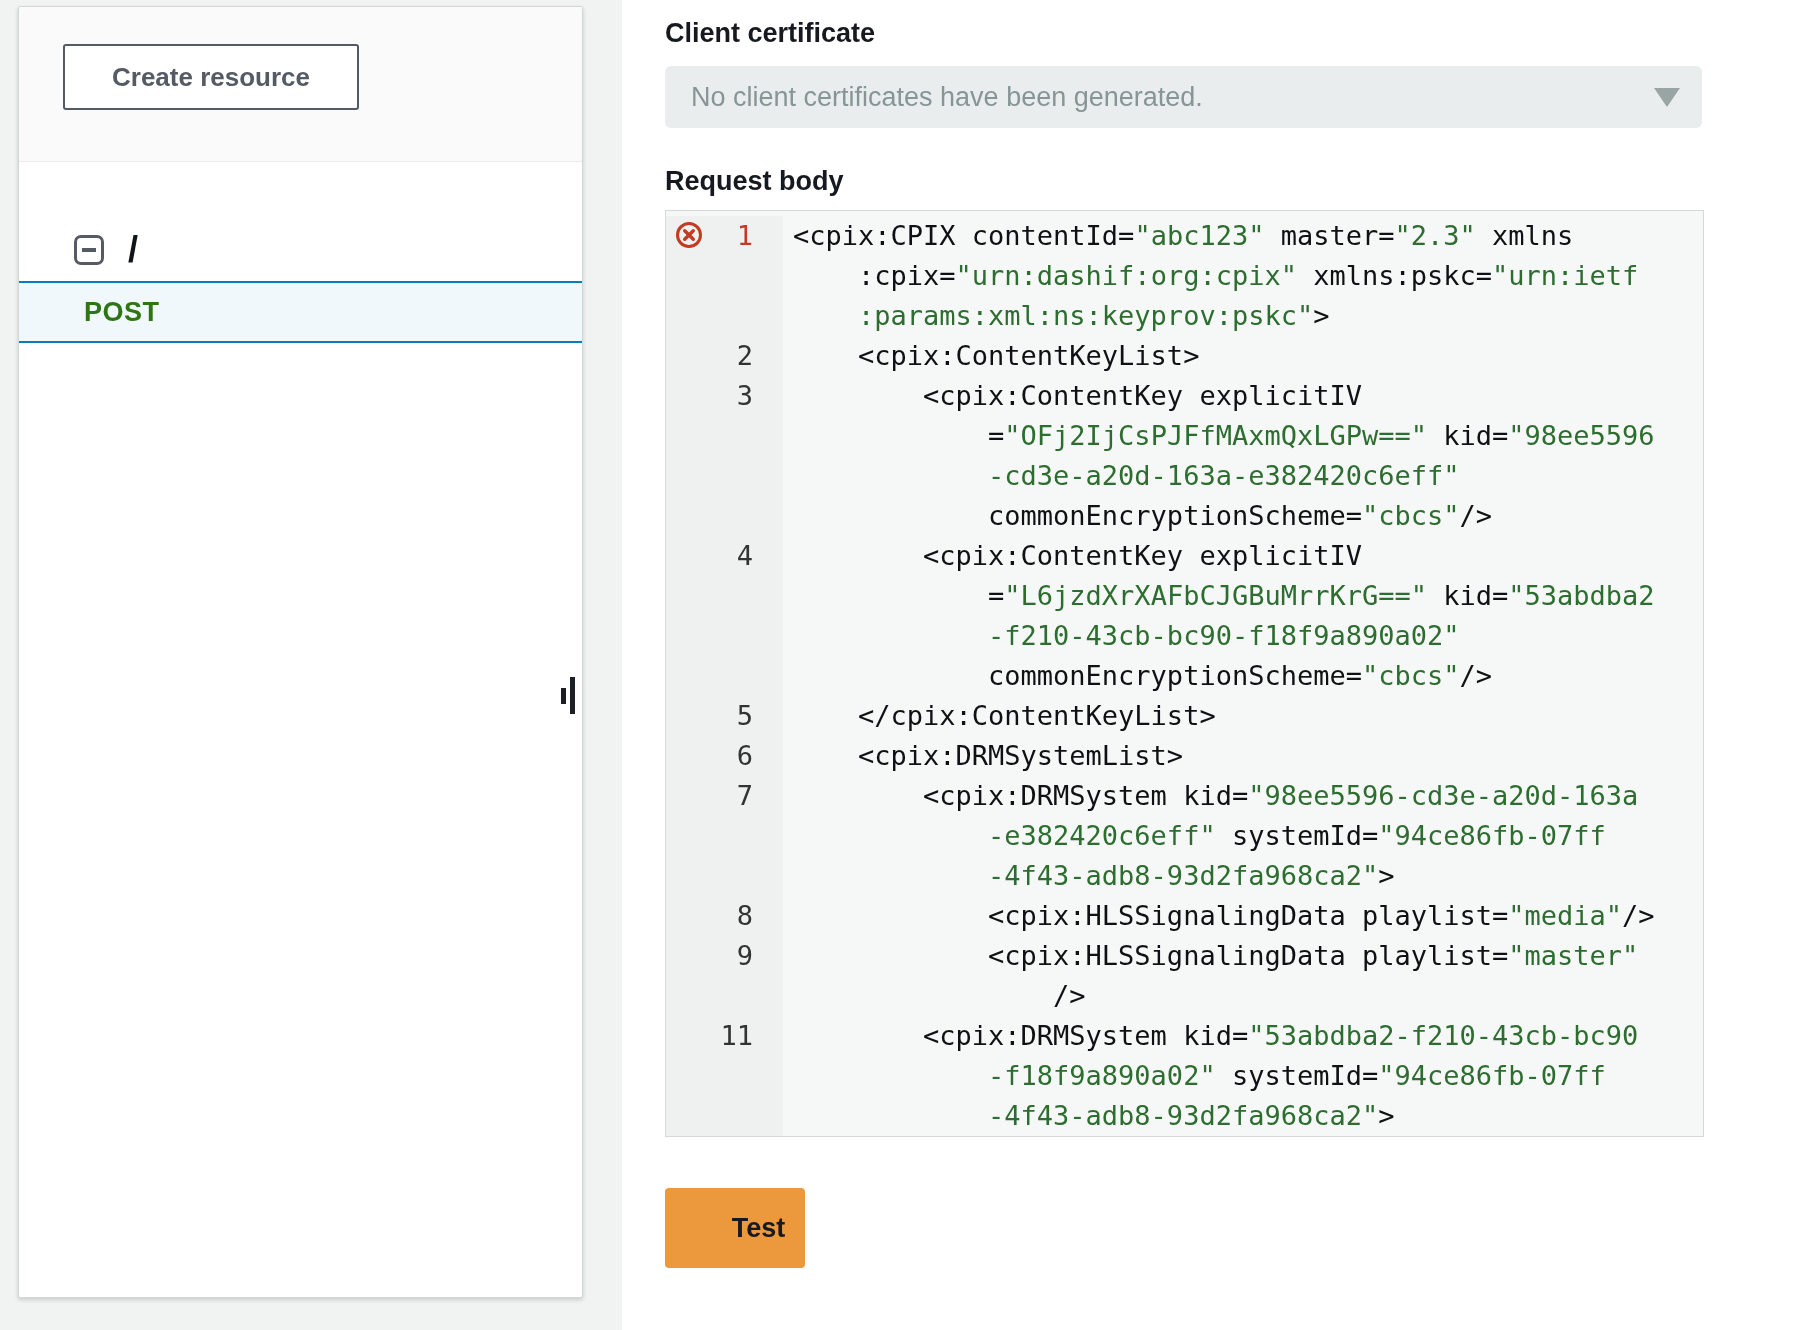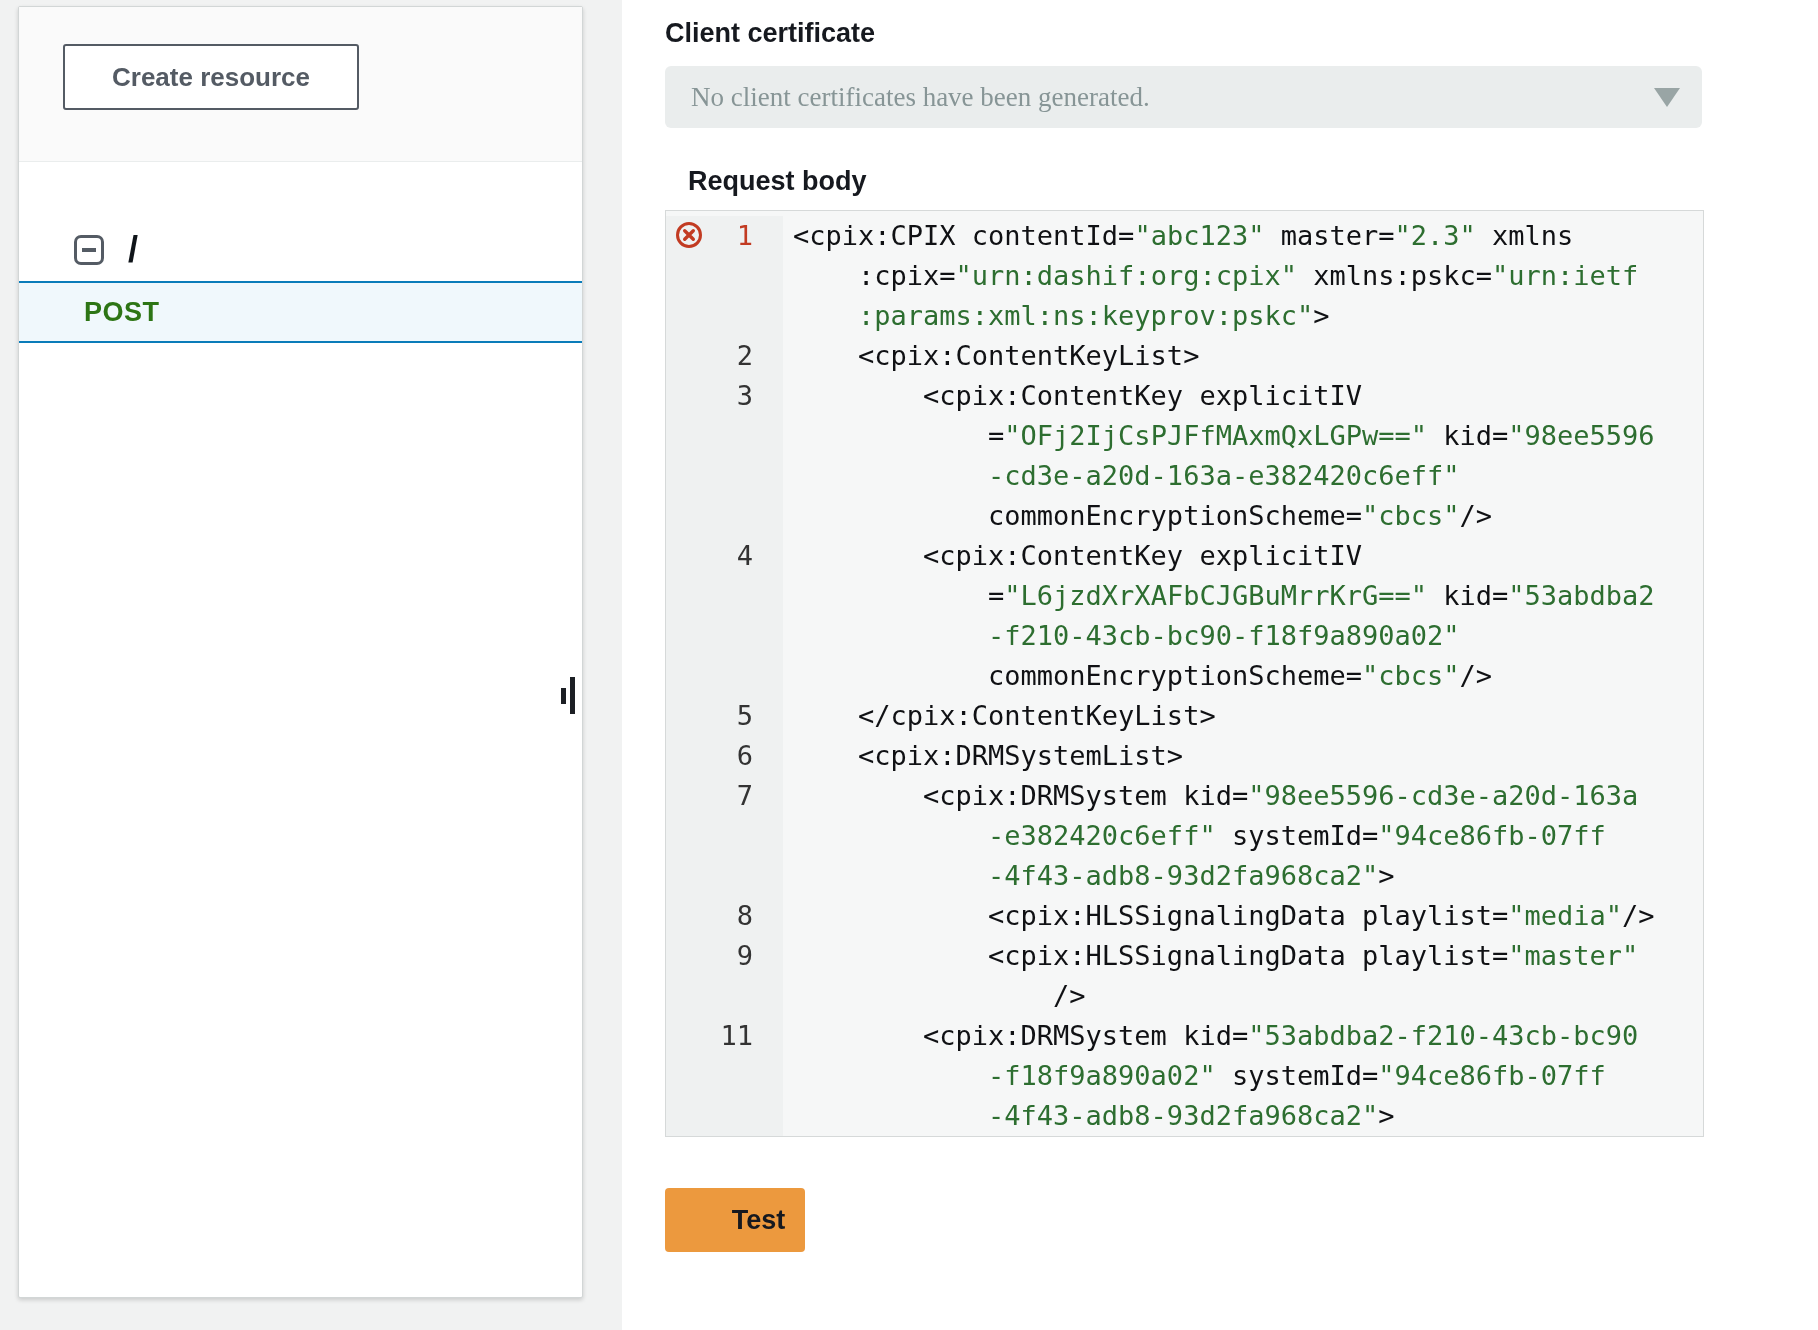--- a/index.html
+++ b/index.html
@@ -96,39 +96,38 @@
   .section-heading {
     font-size:27px; font-weight:bold; color:#16191f;
   }
   .cert-select {
     position:relative;
     margin-top:17px;
     width:1037px; height:62px;
     background:#eaeded;
     border-radius:6px;
     cursor:default;
-    font-family:Liberation Serif, serif;
   }
   .cert-select .placeholder {
     display:block;
     line-height:62px;
     padding-left:26px;
     font-size:27px;
     color:#879596;
     white-space:nowrap; overflow:hidden;
   }
   .caret-down {
     position:absolute; right:22px; top:22px;
     width:0; height:0;
     border-left:13px solid transparent;
     border-right:13px solid transparent;
     border-top:19px solid #99a5a5;
   }
 
-  .request-heading { margin-top:38px;margin-left:23px; }
+  .request-heading { margin-top:38px; }
 
   .editor {
     position:relative;
     margin-top:13px;
     width:1039px;
     background:#f6f7f7;
     border:1px solid #d6d9d9;
     padding:5px 0 0 0;
     cursor:text;
   }
@@ -154,21 +153,21 @@
     overflow:hidden;
   }
   .code .str { color:#2d6e30; }
   .error-icon {
     position:absolute; left:8px; top:9px;
     width:30px; height:30px;
   }
 
   .test-btn {
     margin-top:51px;
-    width:140px; height:64px;
+    width:140px; height:80px;
     background:#ec993e;
     border:none;
     border-radius:4px;
     font-family:"Liberation Sans", sans-serif;
     font-weight:bold; font-size:27px; color:#16191f;
     cursor:pointer;
     padding-left:47px;
   }
 </style>
 </head>

